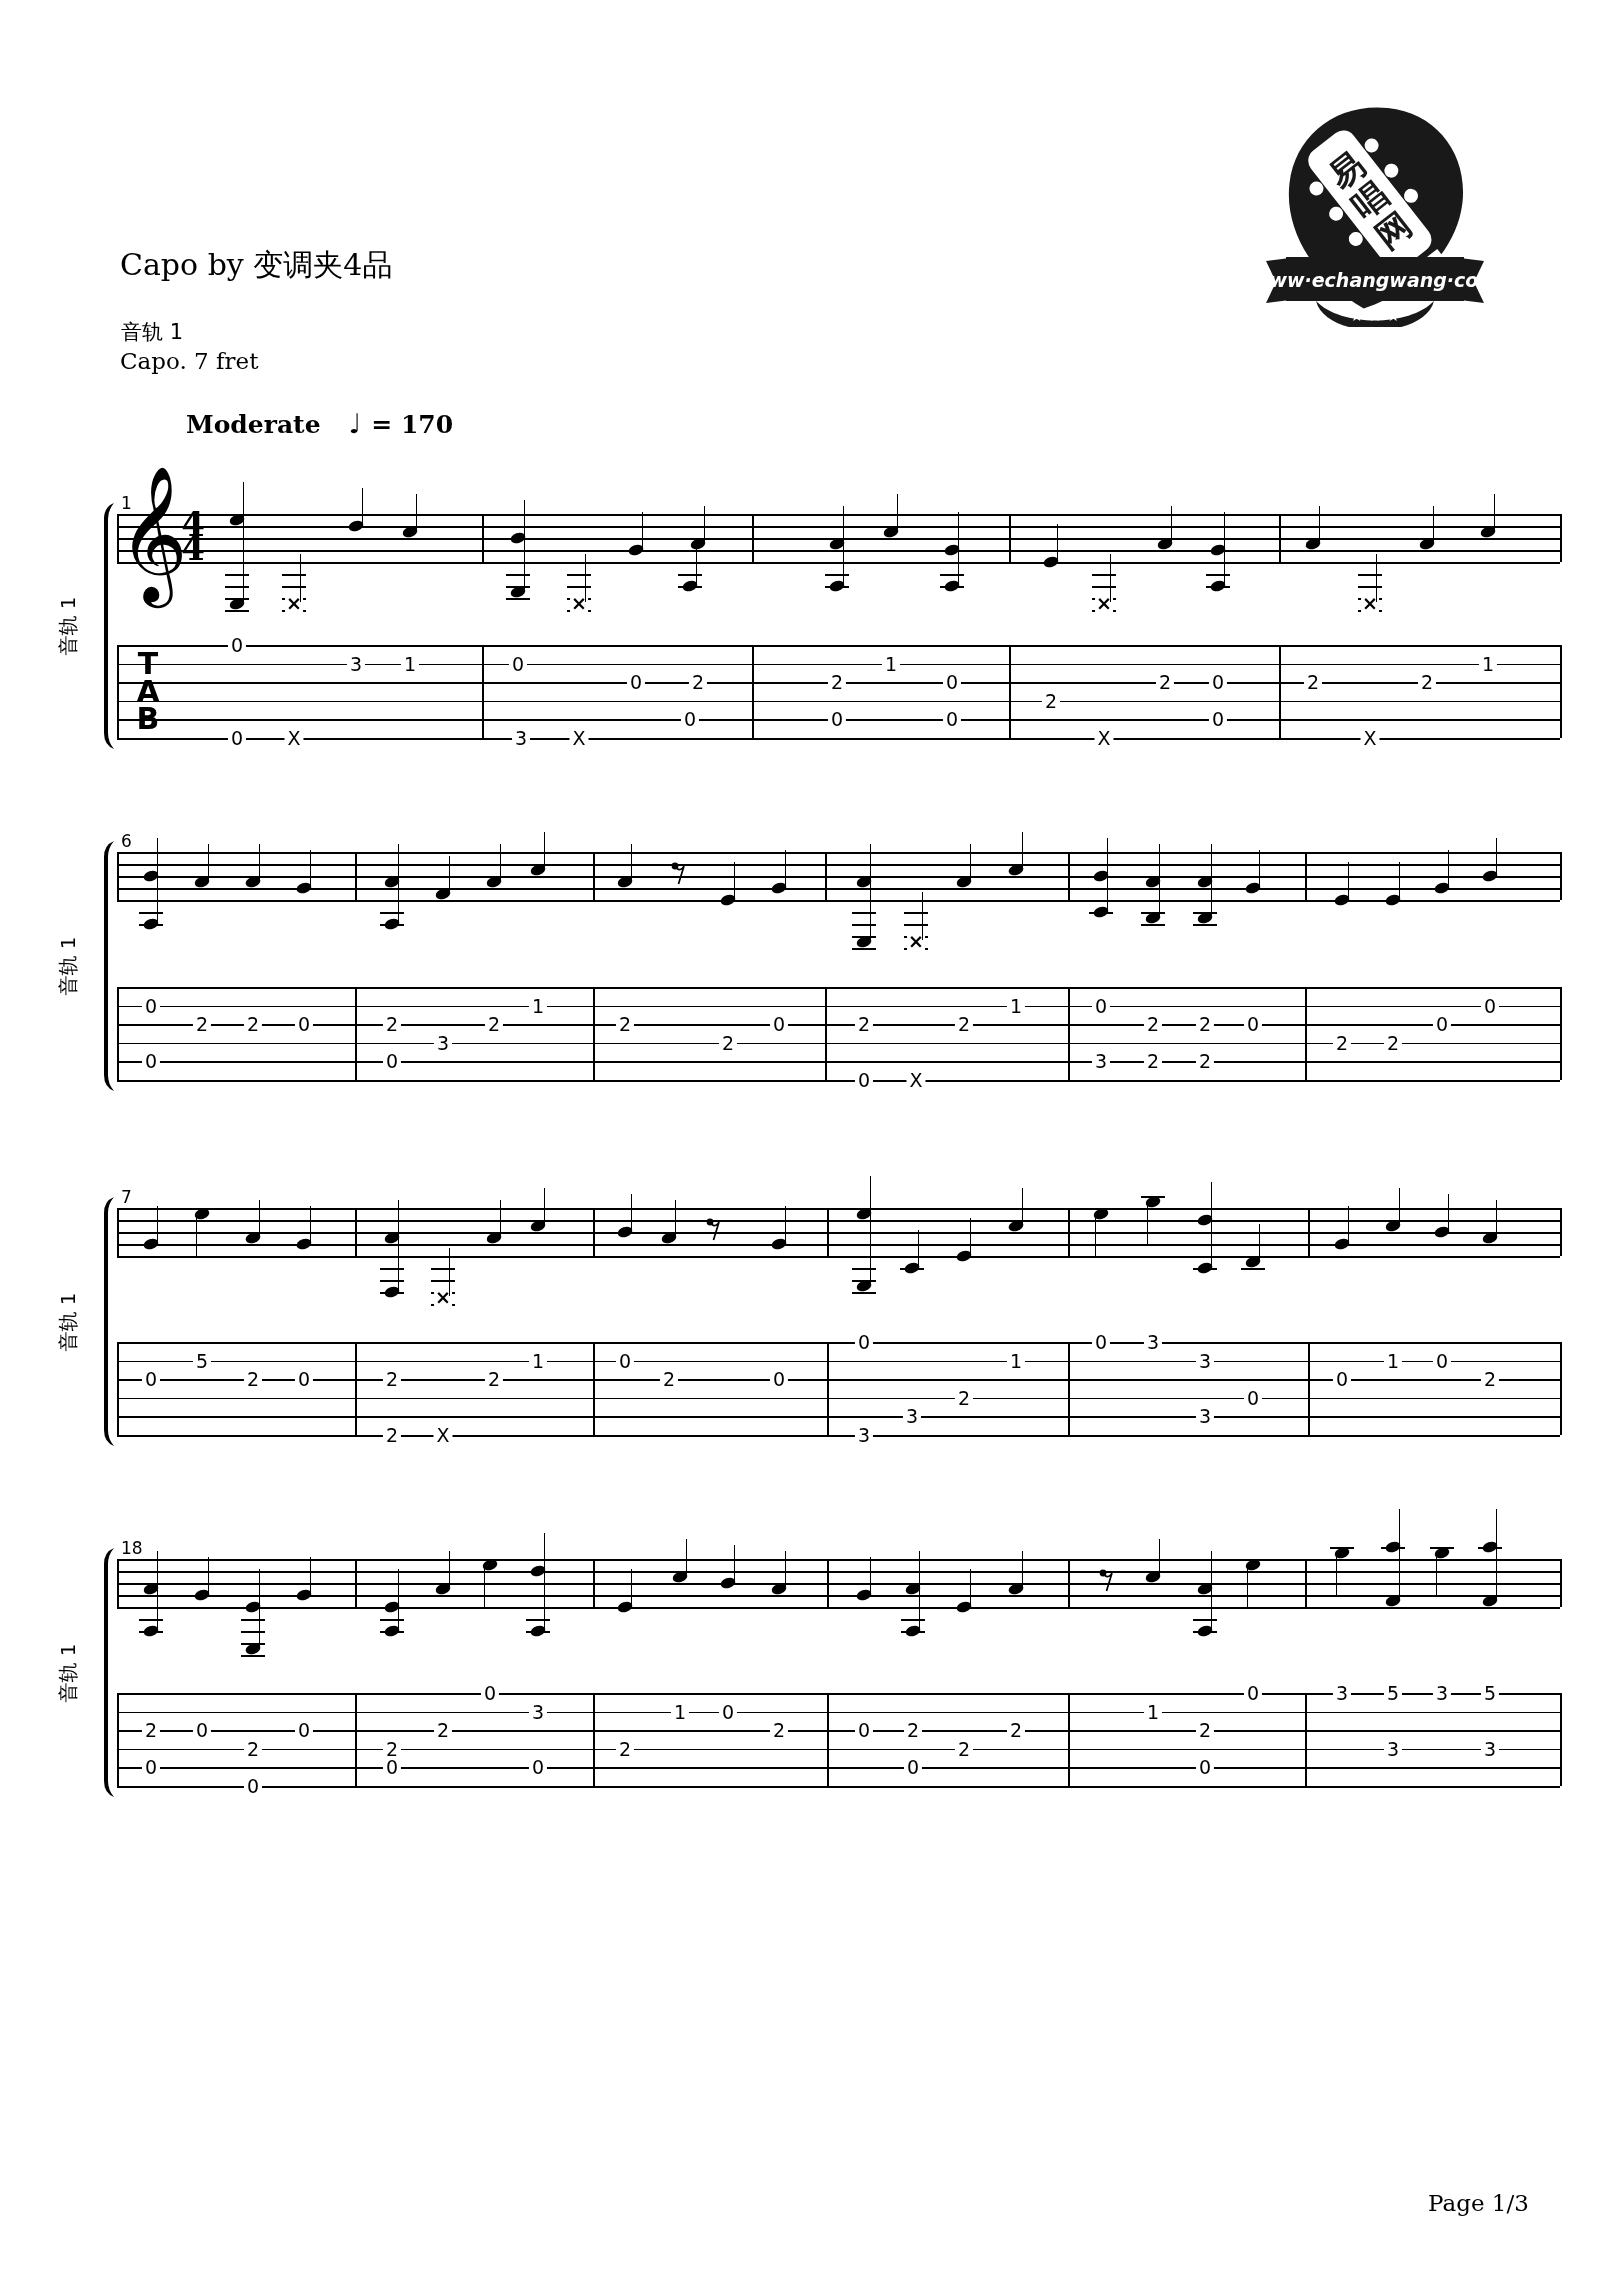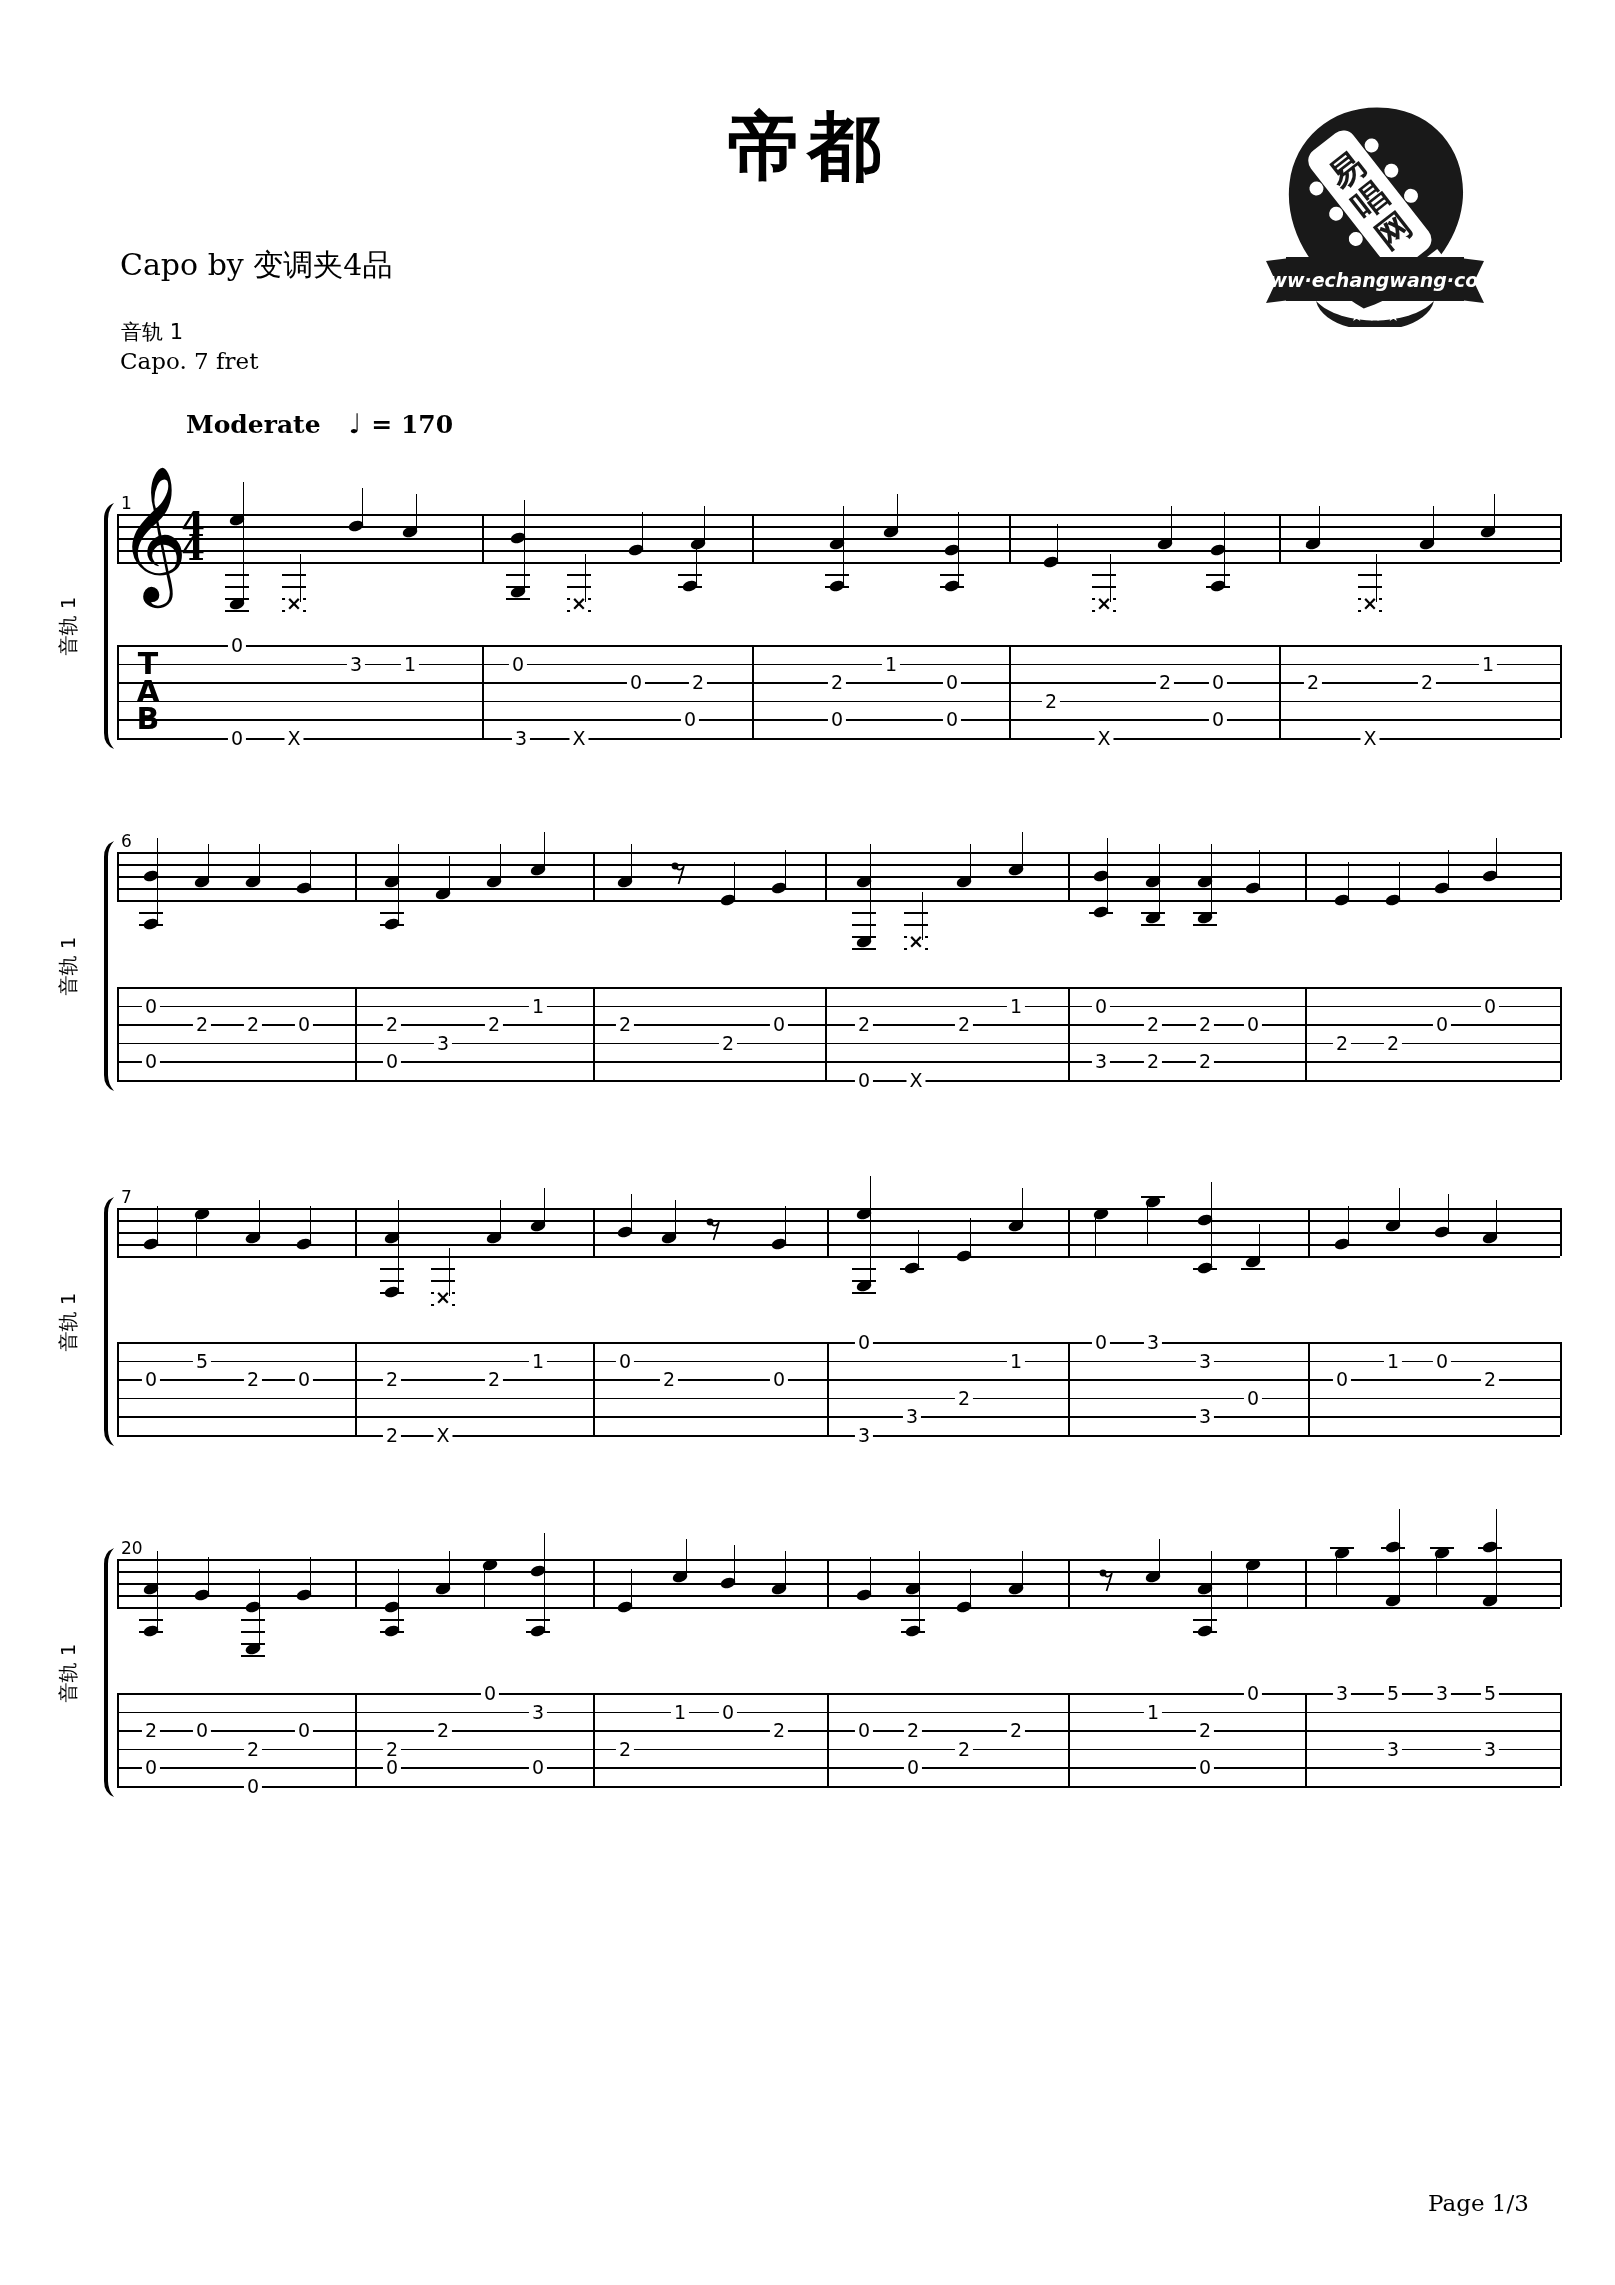--- a/index.html
+++ b/index.html
@@ -31,21 +31,20 @@
   .tsig{position:absolute;font-size:34px;line-height:27px;font-weight:bold;text-align:center;width:30px;}
   .tabclef{position:absolute;font-family:"DejaVu Sans",sans-serif;font-weight:bold;font-size:30px;
            line-height:1;transform:translate(-50%,-50%);}
   .logo{position:absolute;left:1256px;top:95px;}
 </style>
 </head>
 <body>
 
 <div class="page">
 
-  <div class="title">帝都</div>
   <div class="wordsby">Capo by 变调夹4品</div>
   <div class="tracktop">音轨 1</div>
   <div class="capo">Capo. 7 fret</div>
 
   <div class="tempo">
     <span>Moderate</span><span class="notesym">♩</span><span>= 170</span>
   </div>
 
   <svg class="logo" width="238" height="232" viewBox="0 0 238 232">
     <path d="M118,12 C66,14 30,52 31,100 C32,152 76,196 122,214 C166,192 206,148 205,96 C204,48 168,10 118,12 Z" fill="#191919" transform="rotate(8 118 112)"></path>
@@ -487,21 +486,21 @@
       <div class="vline" style="left: 827px; top: 1693px; height: 93px;"></div>
       <div class="vline" style="left: 1068px; top: 1559px; height: 48px;"></div>
       <div class="vline" style="left: 1068px; top: 1693px; height: 93px;"></div>
       <div class="vline" style="left: 1305px; top: 1559px; height: 48px;"></div>
       <div class="vline" style="left: 1305px; top: 1693px; height: 93px;"></div>
       <div class="vline" style="left: 1560px; top: 1559px; height: 48px;"></div>
       <div class="vline" style="left: 1560px; top: 1693px; height: 93px;"></div>
       <svg width="16" height="249" style="position: absolute; left: 100px; top: 1548px;">
         <path d="M14,0 Q4,4 4,16 L4,233 Q4,245 14,249 Q8,242 8,233 L8,16 Q8,7 14,0 Z" fill="#000"></path>
       </svg>
-      <div class="mnum" style="left: 121px; top: 1538px;">20</div>
+      <div class="mnum" style="left: 121px; top: 1538px;">18</div>
       <div class="tracklabel" style="left: 68px; top: 1672.5px;">音轨 1</div>
       <div class="tabnum" style="left: 151px; top: 1730.2px;">2</div>
       <div class="tabnum" style="left: 151px; top: 1767.4px;">0</div>
       <div class="tabnum" style="left: 202px; top: 1730.2px;">0</div>
       <div class="tabnum" style="left: 253px; top: 1748.8px;">2</div>
       <div class="tabnum" style="left: 253px; top: 1786px;">0</div>
       <div class="tabnum" style="left: 304px; top: 1730.2px;">0</div>
       <div class="tabnum" style="left: 392px; top: 1748.8px;">2</div>
       <div class="tabnum" style="left: 392px; top: 1767.4px;">0</div>
       <div class="tabnum" style="left: 443px; top: 1730.2px;">2</div>

